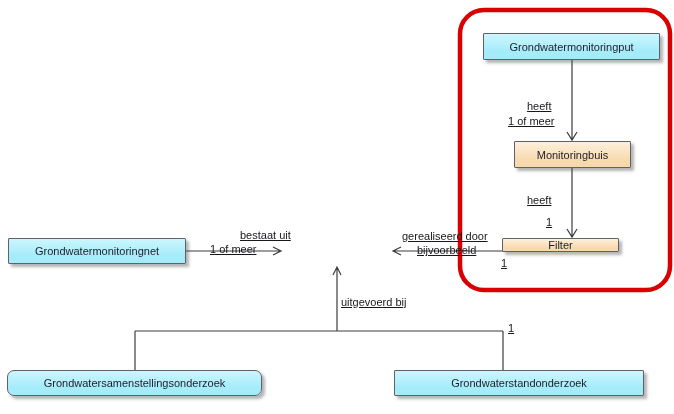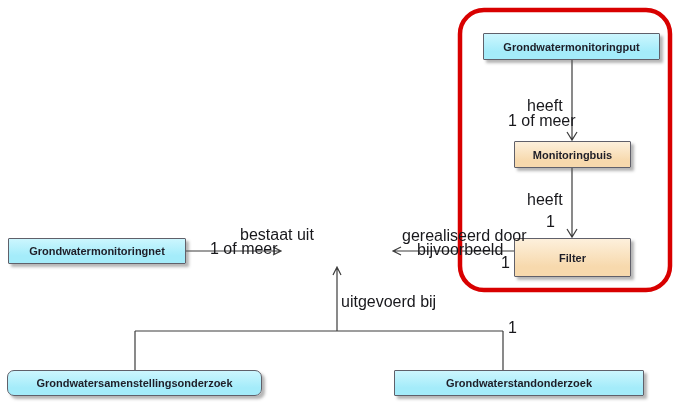--- a/index.html
+++ b/index.html
@@ -33,30 +33,31 @@
     border-radius: 1px;
   }
   .node.cyan {
     background: linear-gradient(180deg, #ccf6fe 0%, #a4ecfa 70%);
   }
   .node.tan {
     background: linear-gradient(180deg, #fdf0dc 0%, #f7d9ad 75%);
   }
   .nlabel {
     font-size: 11px;
-    font-weight: bold;
+    font-weight: normal;
     color: #1e1e28;
     white-space: nowrap;
   }
   .elabel {
     position: absolute;
-    font-size: 16px;
+    font-size: 11px;
     color: #18181c;
     white-space: nowrap;
     line-height: 12px;
+    text-decoration: underline;
   }
 </style>
 </head>
 <body>
 
 <div class="canvas">
 
   <svg class="wires" viewBox="0 0 674 414">
     <g stroke="#3c3c3c" stroke-width="1.2" fill="none">
       <path d="M572 60 V140 M567 132 L572 140 L577 132"></path>
@@ -69,21 +70,21 @@
   </svg>
 
   <div class="node cyan" style="left:483px; top:33px; width:177px; height:27px;">
     <span class="nlabel">Grondwatermonitoringput</span>
   </div>
 
   <div class="node tan" style="left:514px; top:141px; width:117px; height:27px;">
     <span class="nlabel">Monitoringbuis</span>
   </div>
 
-  <div class="node tan" style="left:514px; top:238px; width:117px; height:39px;">
+  <div class="node tan" style="left:502px; top:238px; width:117px; height:14px;">
     <span class="nlabel">Filter</span>
   </div>
 
   <div class="node cyan" style="left:8px; top:238px; width:178px; height:26px;">
     <span class="nlabel">Grondwatermonitoringnet</span>
   </div>
 
 
   <div class="node cyan" style="left:7px; top:370px; width:255px; height:26px;border-radius:7px;">
     <span class="nlabel">Grondwatersamenstellingsonderzoek</span>

